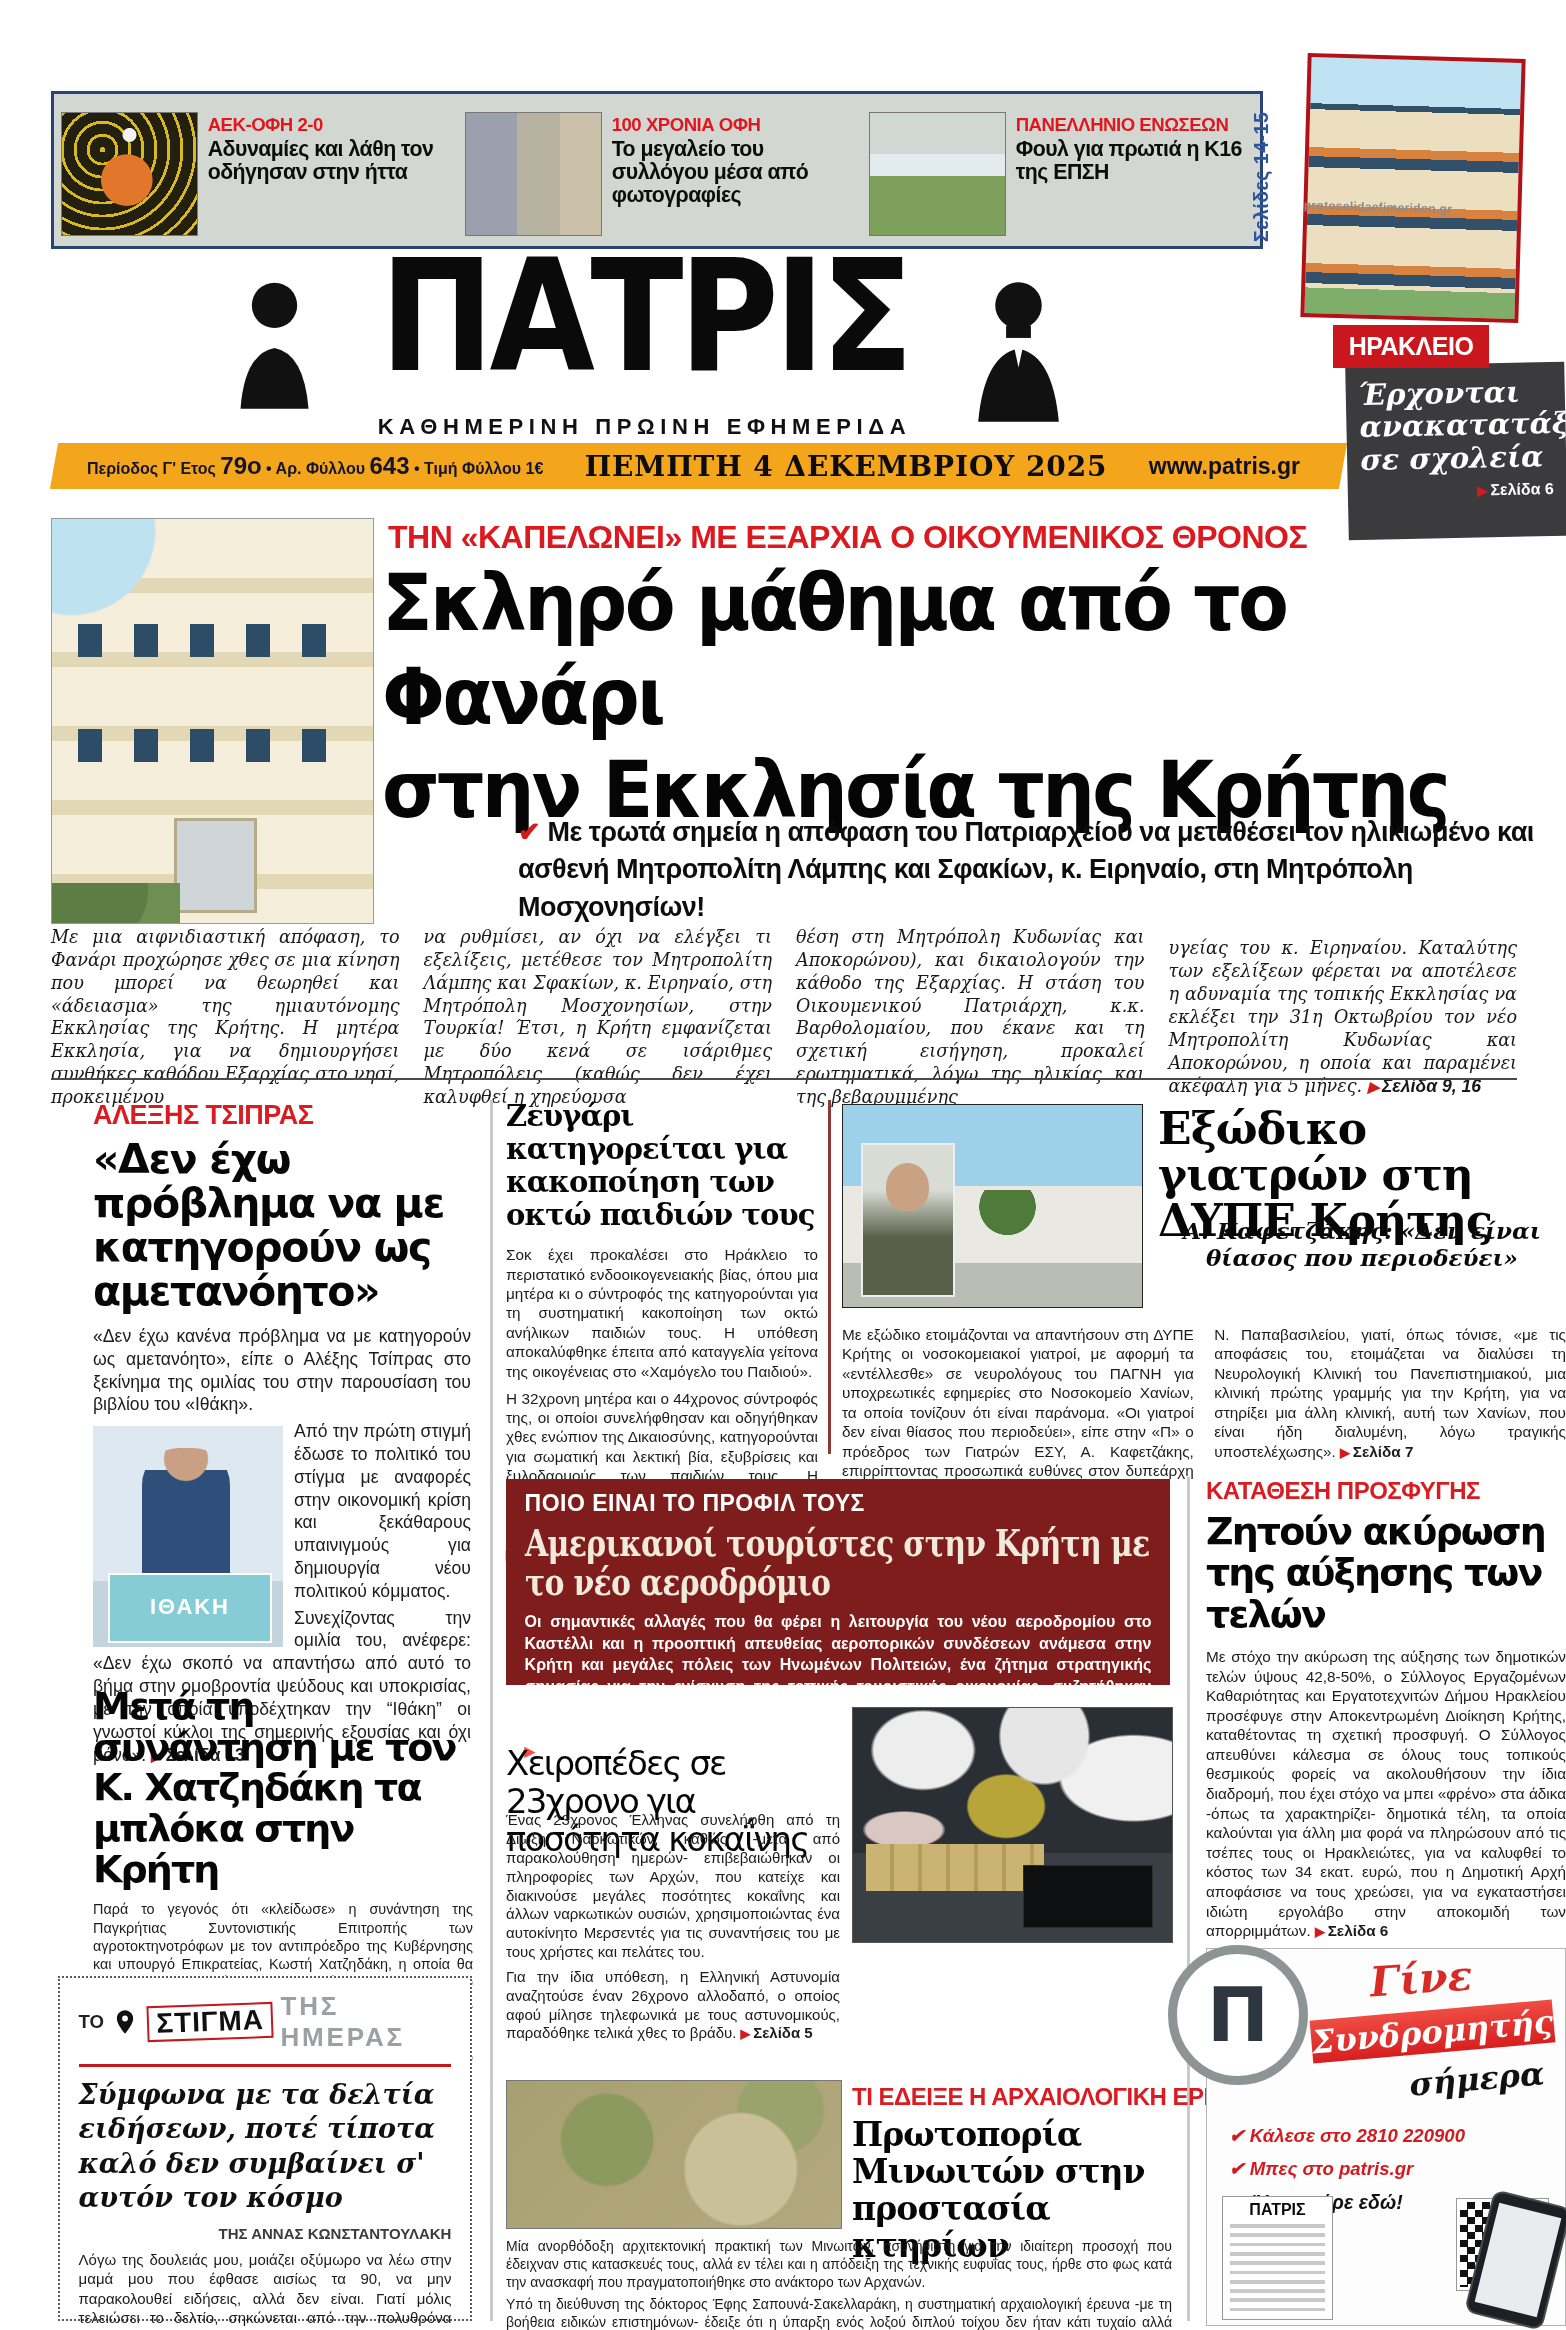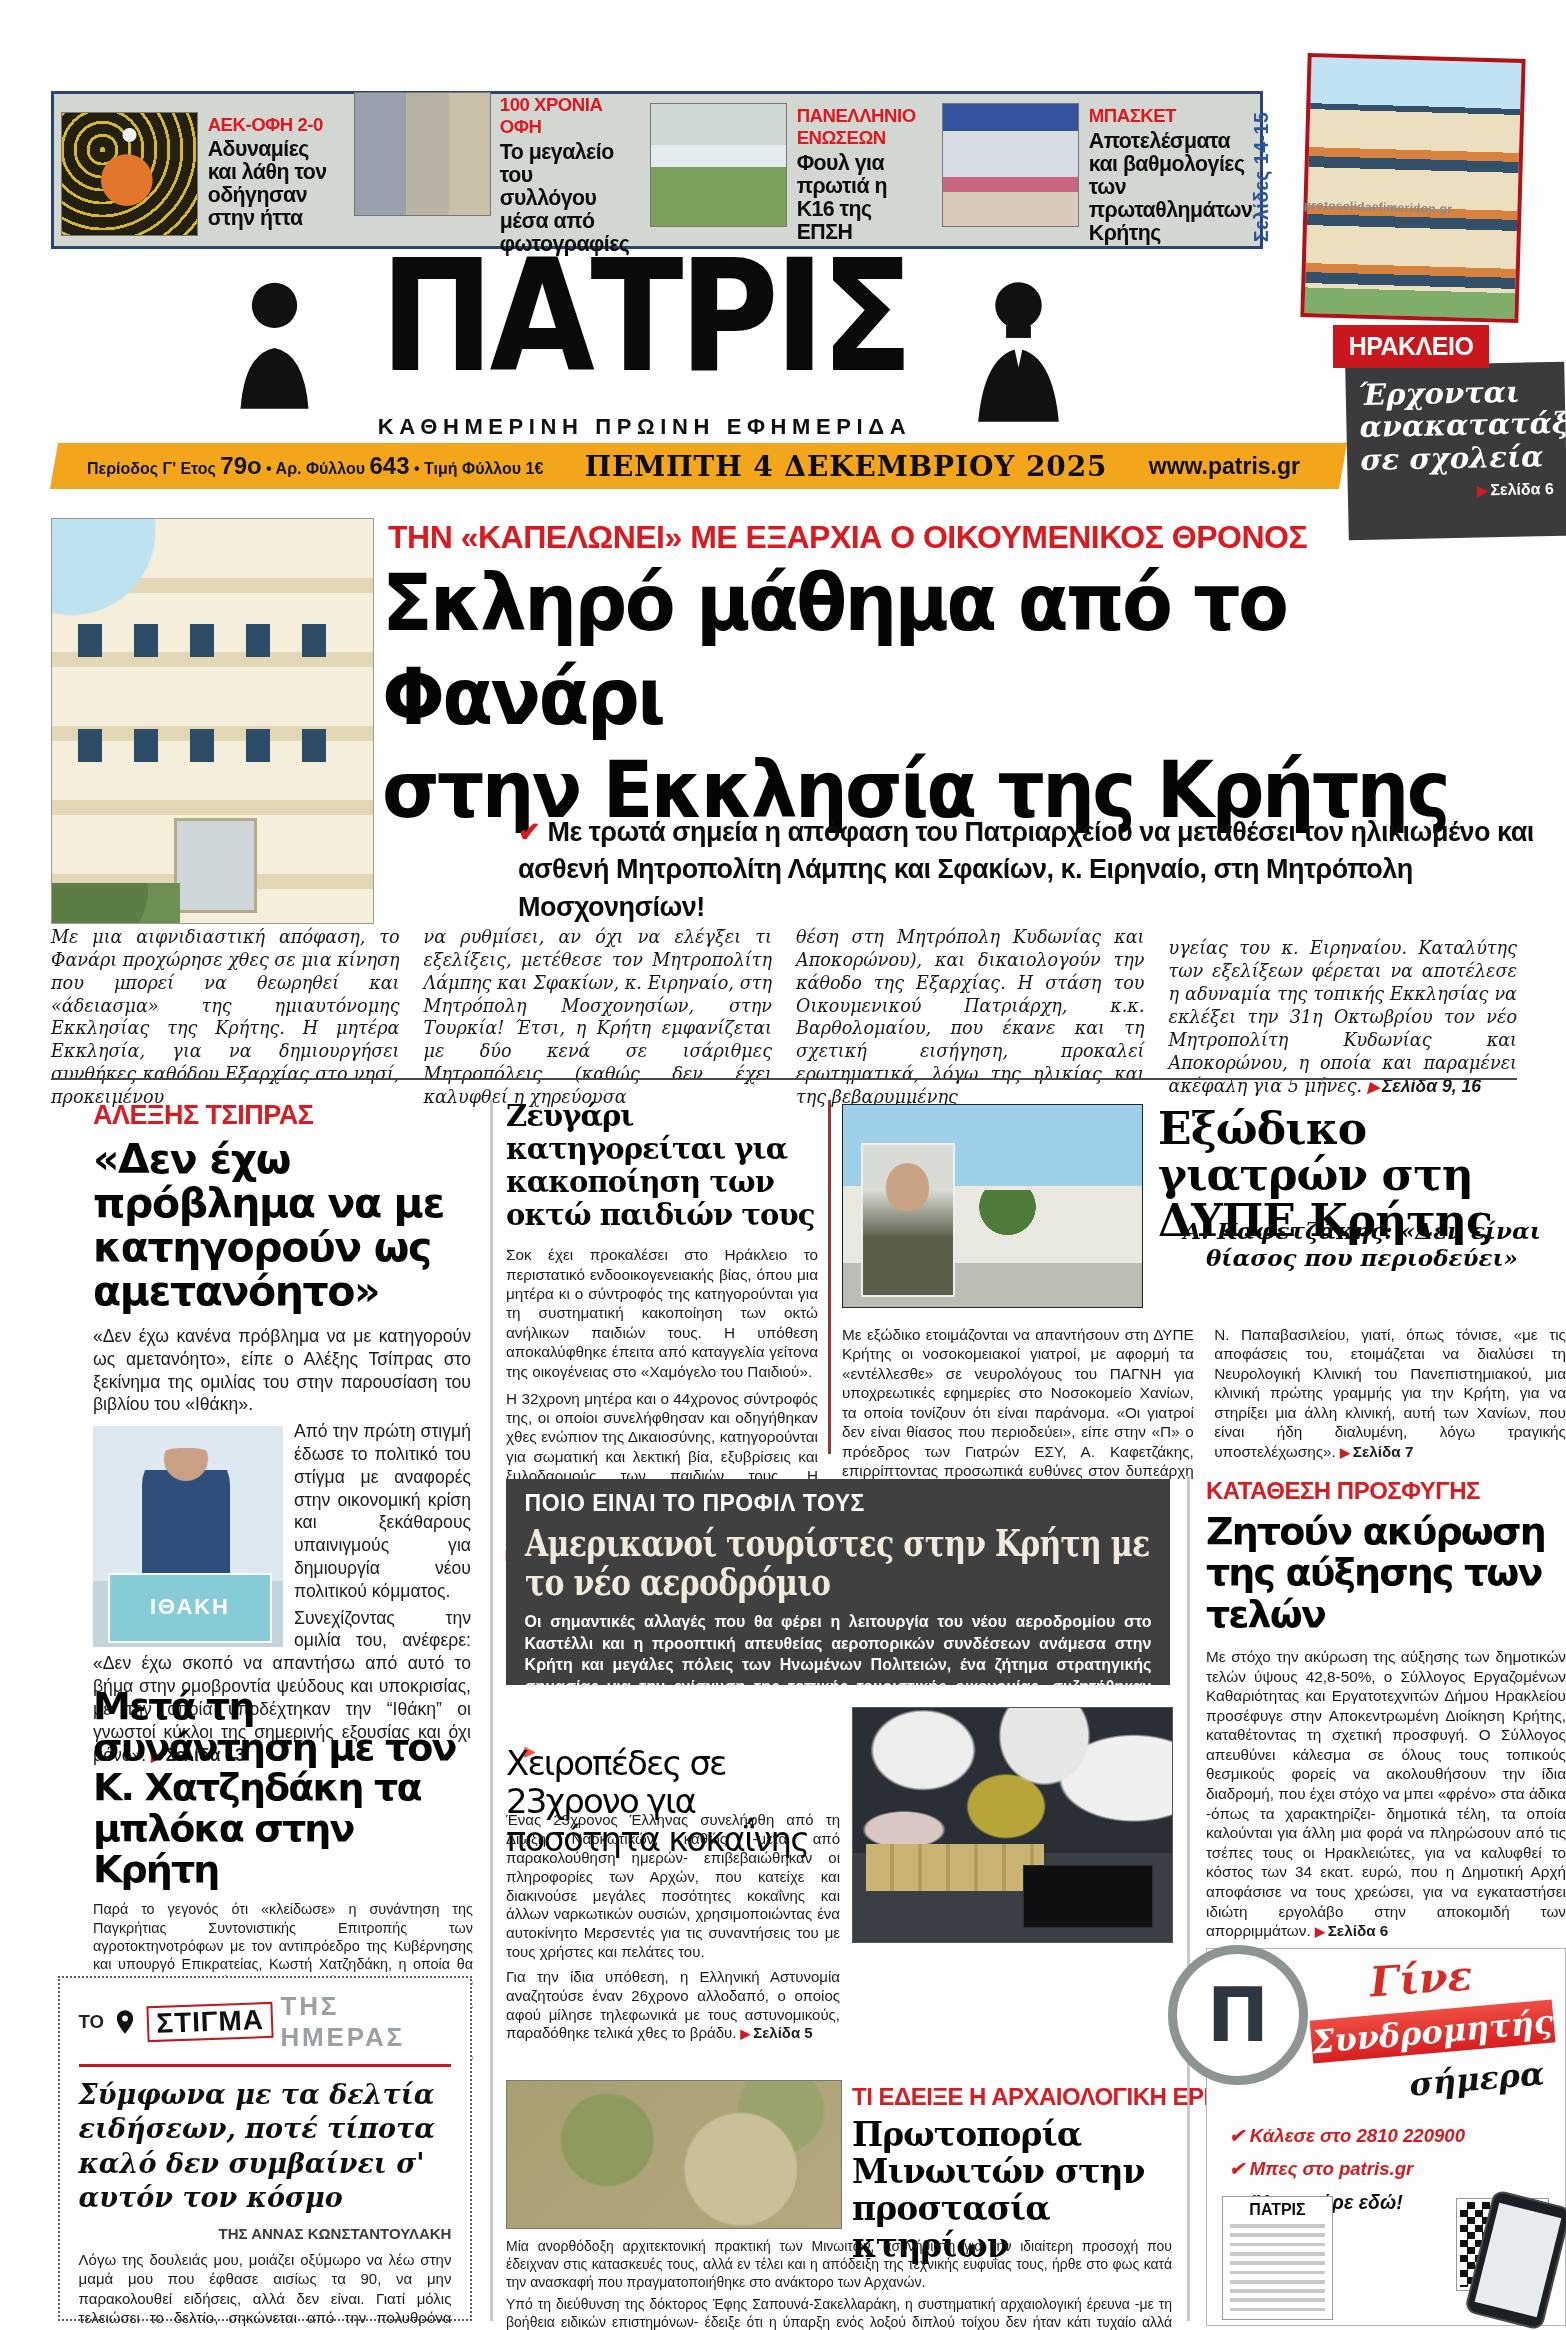--- a/index.html
+++ b/index.html
@@ -116,21 +116,21 @@
      background:linear-gradient(180deg,#d8dcd4 0 30%,#5a5f4a 62%);}
   #doctors-photo .inset::before{content:"";position:absolute;left:50%;top:12%;width:43px;height:48px;margin-left:-21.3px;
      border-radius:50% 50% 45% 45%;background:#c9a183;}
   #doctors-head{left:1158px;top:1106px;width:408px;font-family:"DejaVu Serif",serif;font-weight:bold;
      font-size:44px;line-height:1.05;letter-spacing:-0.9px;color:#060606;}
   #doctors-sub{left:1158px;top:1217px;width:408px;font-family:"DejaVu Serif",serif;font-style:italic;
      font-weight:bold;font-size:23px;line-height:1.18;color:#0a0a0a;text-align:center;}
   #doctors-body{left:842px;top:1325px;width:724px;column-count:2;column-gap:20.4px;
      font-size:15.3px;line-height:1.27;text-align:justify;}
   
-  #green-box{left:506px;top:1479px;width:664px;height:206px;background:#404040;box-sizing:border-box;
+  #green-box{left:506px;top:1479px;width:664px;height:206px;background:#7f1d1d;box-sizing:border-box;
      padding:11px 18.6px;color:#fff;}
   #green-box .gb-kicker{font-size:23px;font-weight:bold;letter-spacing:0.5px;}
   #green-box .gb-head{font-family:"DejaVu Serif",serif;font-weight:bold;color:#efeadb;font-size:37px;
      line-height:1.05;letter-spacing:-0.9px;width:798px;transform:scaleX(0.81);transform-origin:left top;margin:7.4px 0 9.3px;}
   #green-box .gb-body{font-size:16px;line-height:1.34;font-weight:bold;text-align:justify;}
   #green-box .pref .pa{color:#ff4a3d;}
   #green-box .pref .pt{color:#fff;}
   
   #fees{left:1206px;top:1477px;width:360px;}
   #fees .kick{font-size:24px;}
@@ -226,27 +226,20 @@
         <div class="ttitle">Το μεγαλείο του συλλόγου μέσα από φωτογραφίες</div>
       </div>
     </div>
     <div class="teaser">
       <div class="tphoto p-epsi" style="position:relative"></div>
       <div class="ttext">
         <div class="tkick">ΠΑΝΕΛΛΗΝΙΟ ΕΝΩΣΕΩΝ</div>
         <div class="ttitle">Φουλ για πρωτιά η Κ16 της ΕΠΣΗ</div>
       </div>
     </div>
-    <div class="teaser">
-      <div class="tphoto p-bask" style="position:relative"></div>
-      <div class="ttext">
-        <div class="tkick">ΜΠΑΣΚΕΤ</div>
-        <div class="ttitle">Αποτελέσματα και βαθμολογίες των πρωταθλημάτων Κρήτης</div>
-      </div>
-    </div>
   </div>
   <div id="pages-label" class="abs">Σελίδες 14-15</div>
 
   <div id="school-photo" class="abs">
     <span class="watermark">protoselidaefimeridon.gr</span>
   </div>
 
   <div id="bust-left" class="abs bust">
     <svg viewBox="0 0 60 95" xmlns="http://www.w3.org/2000/svg">
         <circle cx="30" cy="22" r="16" fill="#111"></circle>

